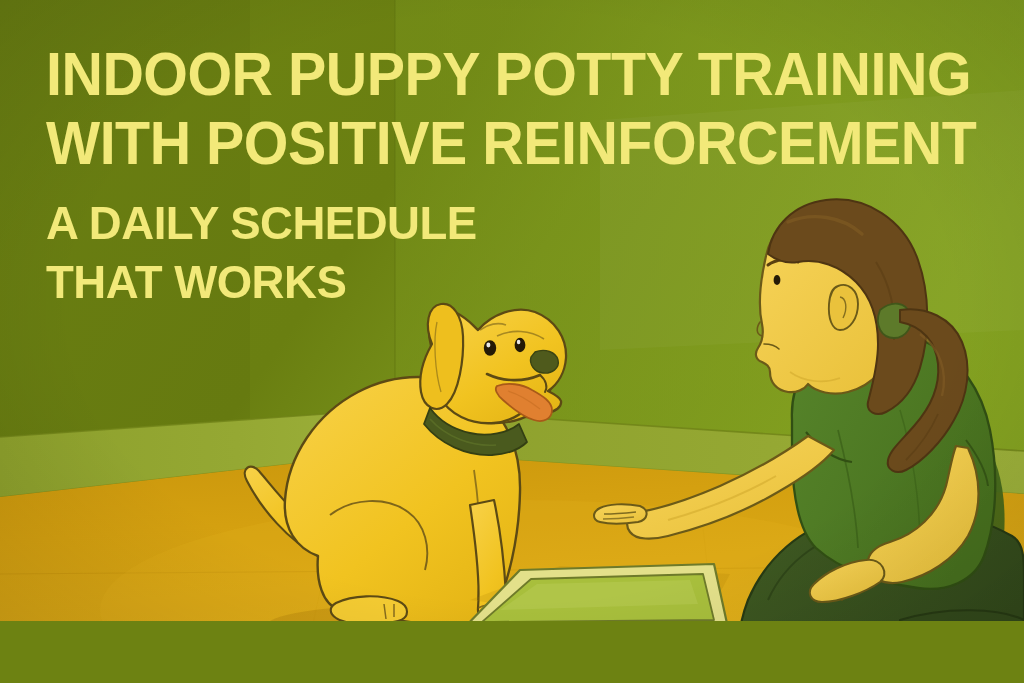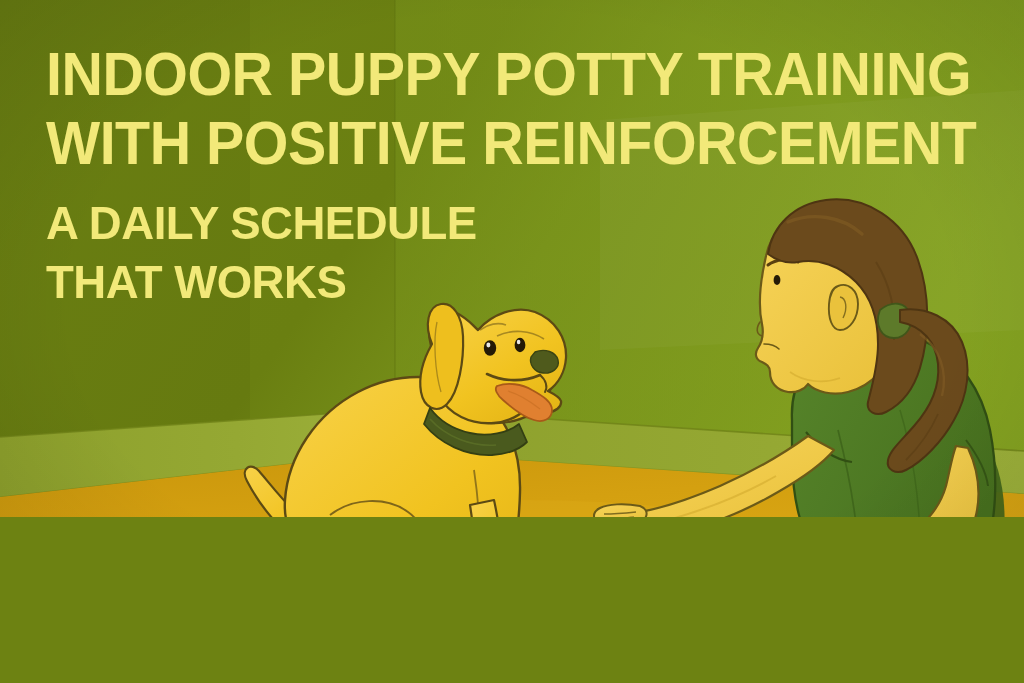--- a/index.html
+++ b/index.html
@@ -1,20 +1,20 @@
 <!DOCTYPE html>
 <html><head>
 <meta charset="utf-8">
 <title>Indoor Puppy Potty Training</title>
 <style>
   html,body{margin:0;padding:0;background:#6d8212;}
   body{font-family:"Liberation Sans", sans-serif;}
   #stage{
     position:relative;
-    width:1024px;height:517px;
+    width:1024px;height:621px;
     overflow:hidden;
     background:#0f172a;
   }
   #scene{position:absolute;inset:0;width:1024px;height:683px;}
   #headline{
     position:absolute;
     left:0;top:0;width:1024px;height:330px;
     pointer-events:none;
   }
   .ttl{

